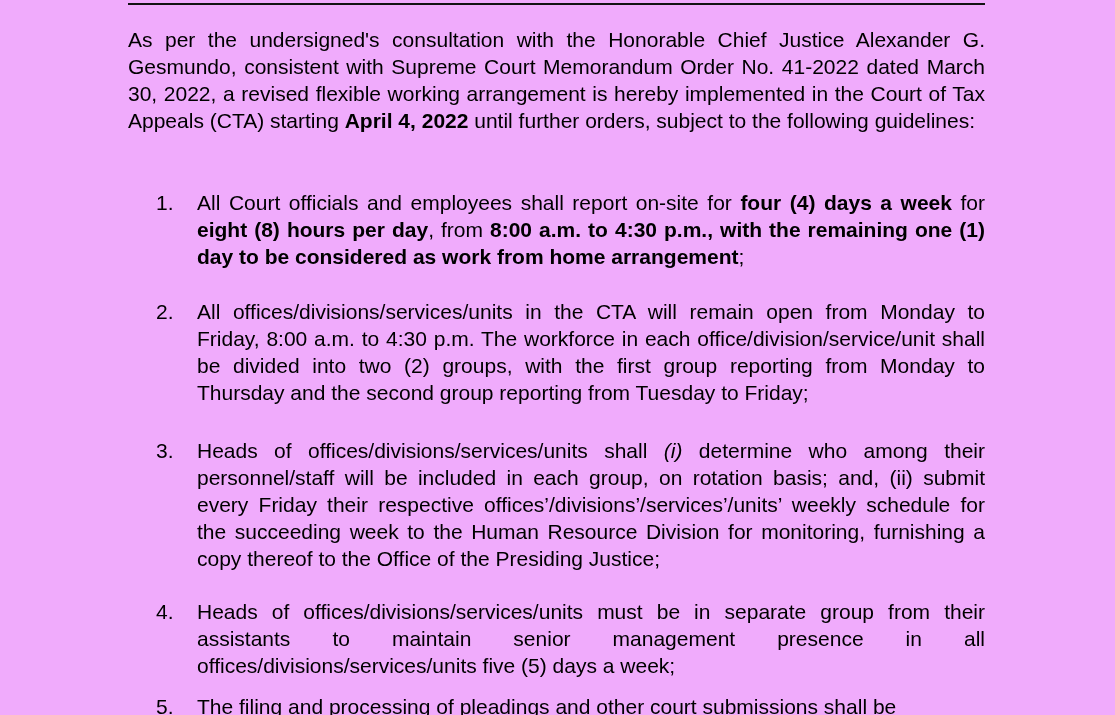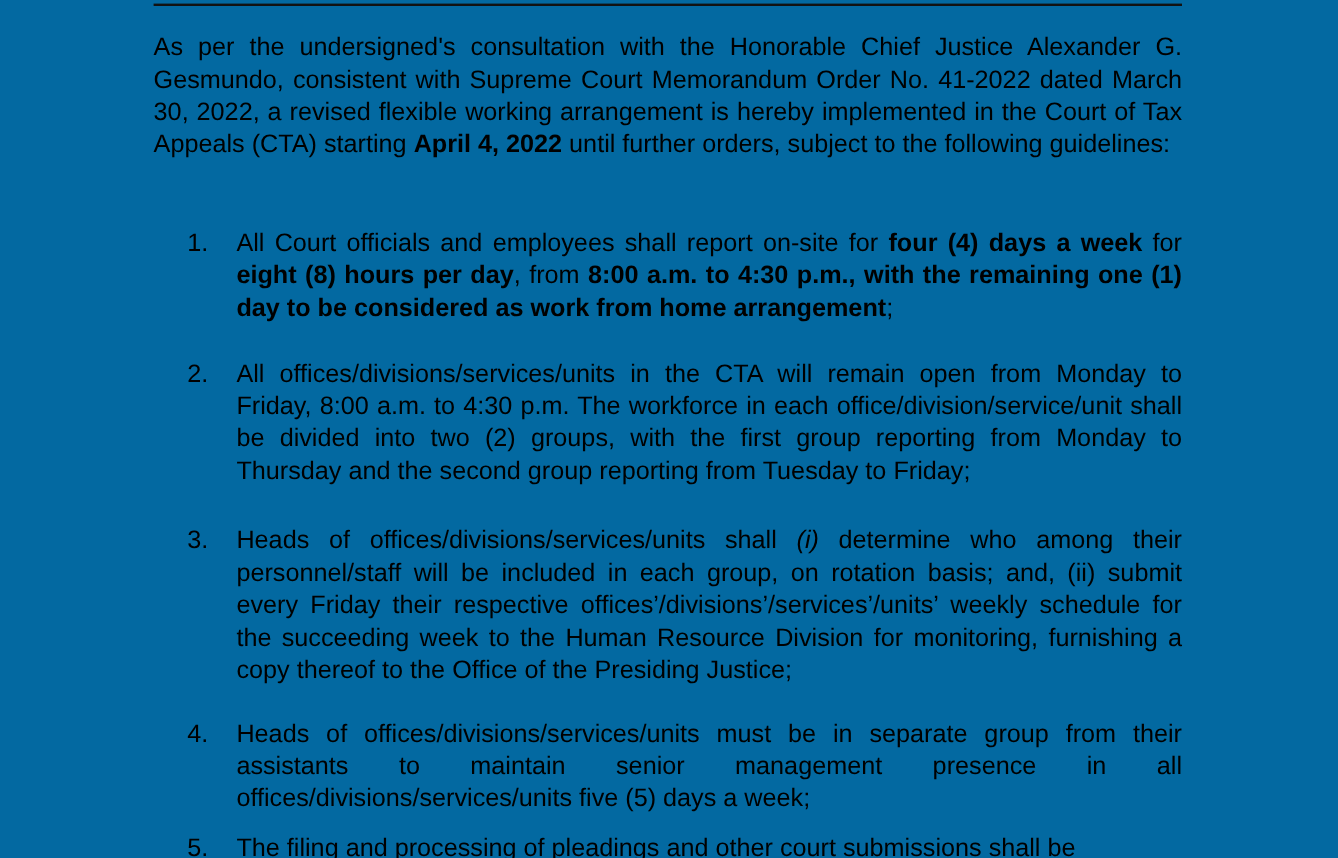--- a/index.html
+++ b/index.html
@@ -10,21 +10,21 @@
   body {
     width: 1115px;
     height: 715px;
     overflow: hidden;
     font-family: "Liberation Sans", "DejaVu Sans", sans-serif;
   }
   .doc-page {
     position: relative;
     width: 1115px;
     height: 715px;
-    background: #0369a1;
+    background: #f0abfc;
     color: #000000;
     overflow: hidden;
   }
   .top-rule {
     position: absolute;
     left: 128px;
     top: 3px;
     width: 857px;
     height: 2px;
     background: #121212;

